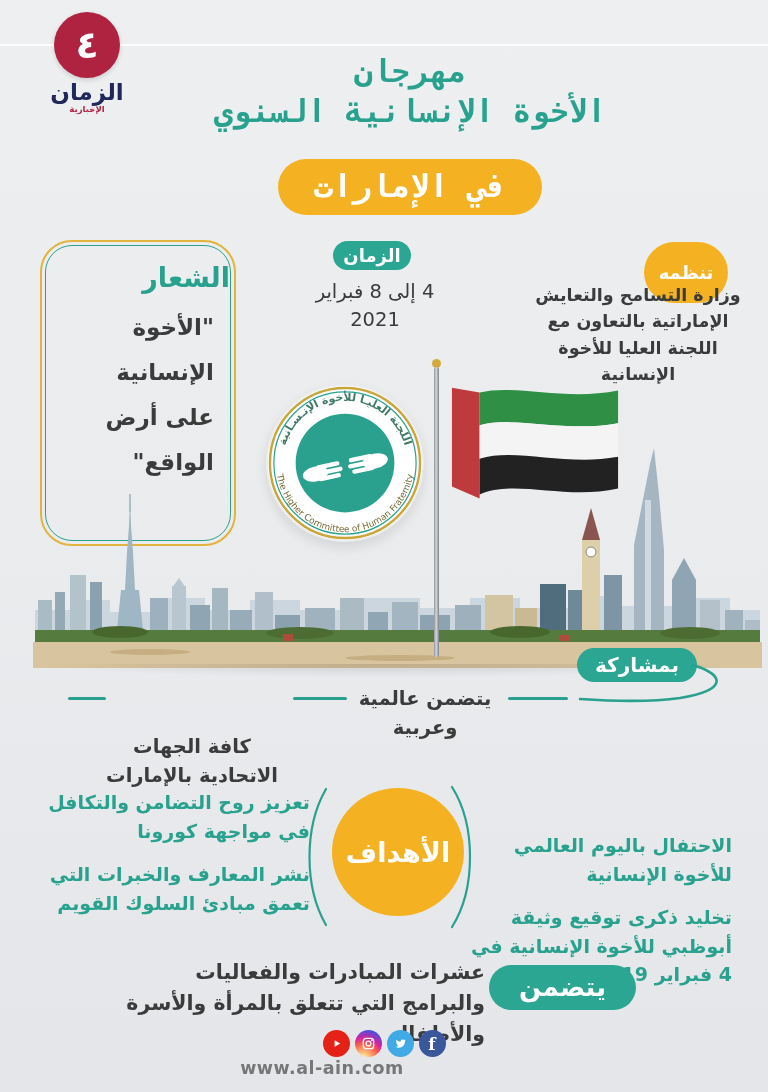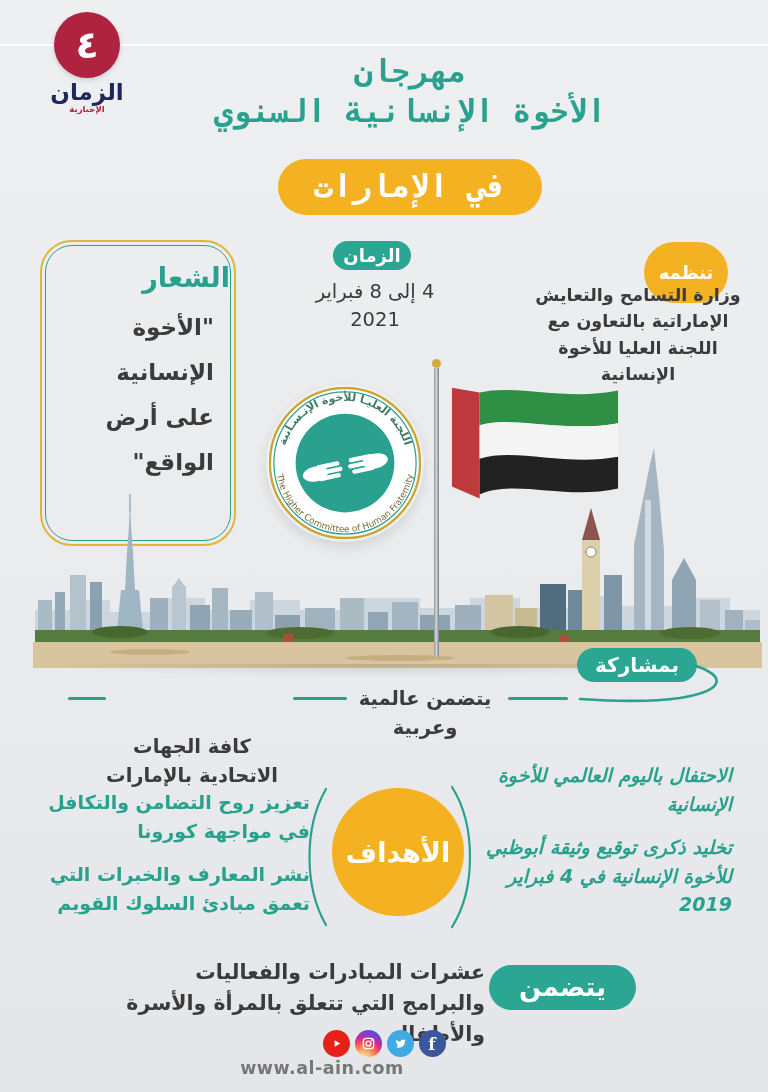--- a/index.html
+++ b/index.html
@@ -56,21 +56,21 @@
   .dash3{top:697px;left:508px;width:60px;}
   .part-item{font-weight:bold;font-size:19.5px;line-height:1.5;text-align:center;color:#3b3b3b;z-index:5;}
   .part-item1{top:684px;left:350px;width:150px;}
   .part-item2{top:684px;left:92px;width:200px;margin-top:48px;}
   
   .goal-circle{top:788px;left:332px;width:132px;height:128px;border-radius:50%;background:#f4b223;
     display:flex;align-items:center;justify-content:center;z-index:5;}
   .goal-label{color:#fff;font-weight:bold;font-size:27px;}
   .goal-arcs{top:775px;left:296px;width:186px;height:162px;z-index:4;}
   .goal-text{color:#28a28e;font-weight:bold;font-size:19px;line-height:1.5;z-index:5;}
-  .goals-right{top:761px;left:470px;width:262px;text-align:right;font-style:italic;}
+  .goals-right{top:831px;left:470px;width:262px;text-align:right;}
   .goals-left{top:788px;left:42px;width:268px;text-align:right;}
   .goal-item{margin-bottom:15px;}
   
   .inc-badge{top:965px;left:489px;width:147px;height:45px;font-size:26px;line-height:45px;z-index:5;}
   .inc-text{top:957px;left:115px;width:370px;text-align:right;font-weight:bold;font-size:20.5px;line-height:1.5;z-index:5;}
   
   .social-row{top:1030px;left:0;width:768px;display:flex;justify-content:center;gap:5px;z-index:5;}
   .social{width:27px;height:27px;border-radius:50%;display:flex;align-items:center;justify-content:center;}
   .yt{background:#e62117;}
   .ig{background:radial-gradient(circle at 30% 107%,#fdf497 0%,#fdf497 5%,#fd5949 45%,#d6249f 60%,#285AEB 90%);}

